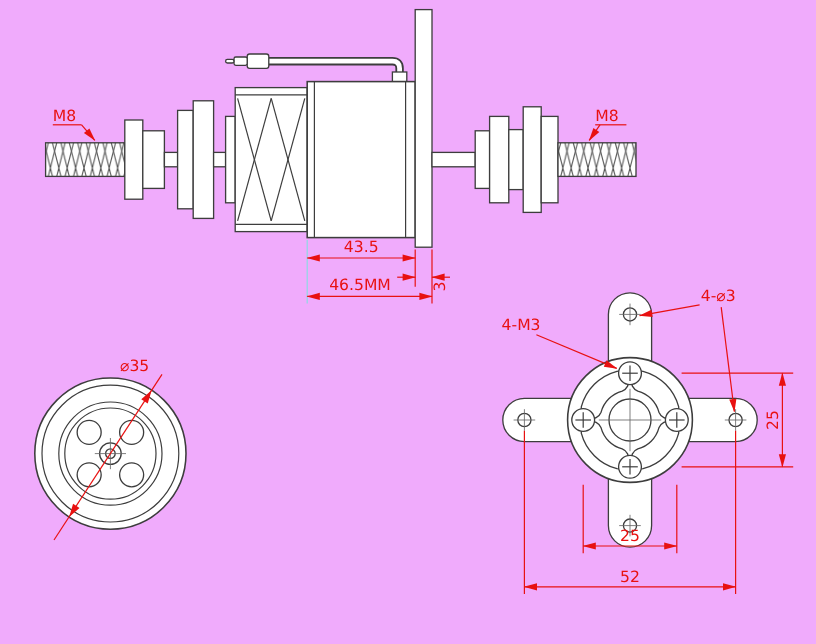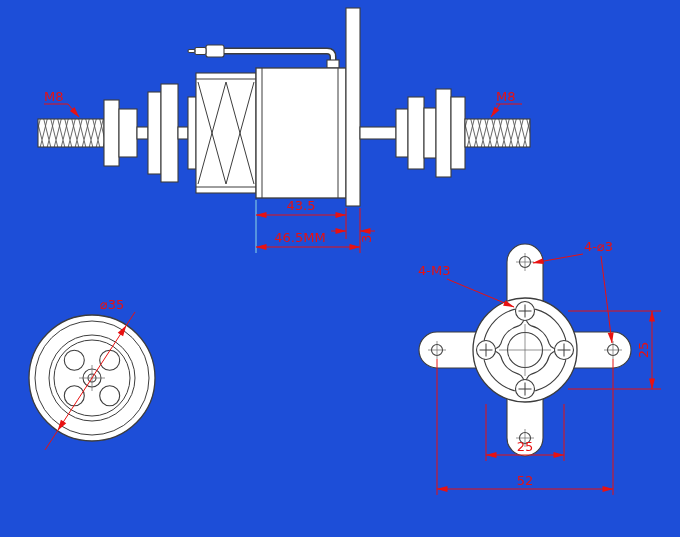--- a/index.html
+++ b/index.html
@@ -1,16 +1,16 @@
 <!DOCTYPE html>
 <html><head>
 <meta charset="utf-8">
 <style>
   html,body{margin:0;padding:0;background:#ffffff}
-  .sheet{width:680px;height:537px;background:#1d4ed8;overflow:hidden;font-family:"DejaVu Sans",sans-serif}
+  .sheet{width:680px;height:537px;background:#f0abfc;overflow:hidden;font-family:"DejaVu Sans",sans-serif}
   svg{display:block}
   .outline{fill:#ffffff;stroke:#3d3d3d;stroke-width:1.1}
   .outline2{fill:#ffffff;stroke:#3d3d3d;stroke-width:1.3}
   .thin{stroke:#3d3d3d;stroke-width:1;fill:none}
   .ch{stroke:#666666;stroke-width:0.7;fill:none}
   .red{stroke:#e81111;stroke-width:1;fill:none}
   .cyan{stroke:#8fd8e4;stroke-width:1;fill:none}
   text.dim{font-family:"DejaVu Sans",sans-serif;font-size:13px;fill:#e81111;stroke:none}
   .wire-out{stroke:#3d3d3d;stroke-width:7;fill:none}
   .wire-in{stroke:#ffffff;stroke-width:4;fill:none}

